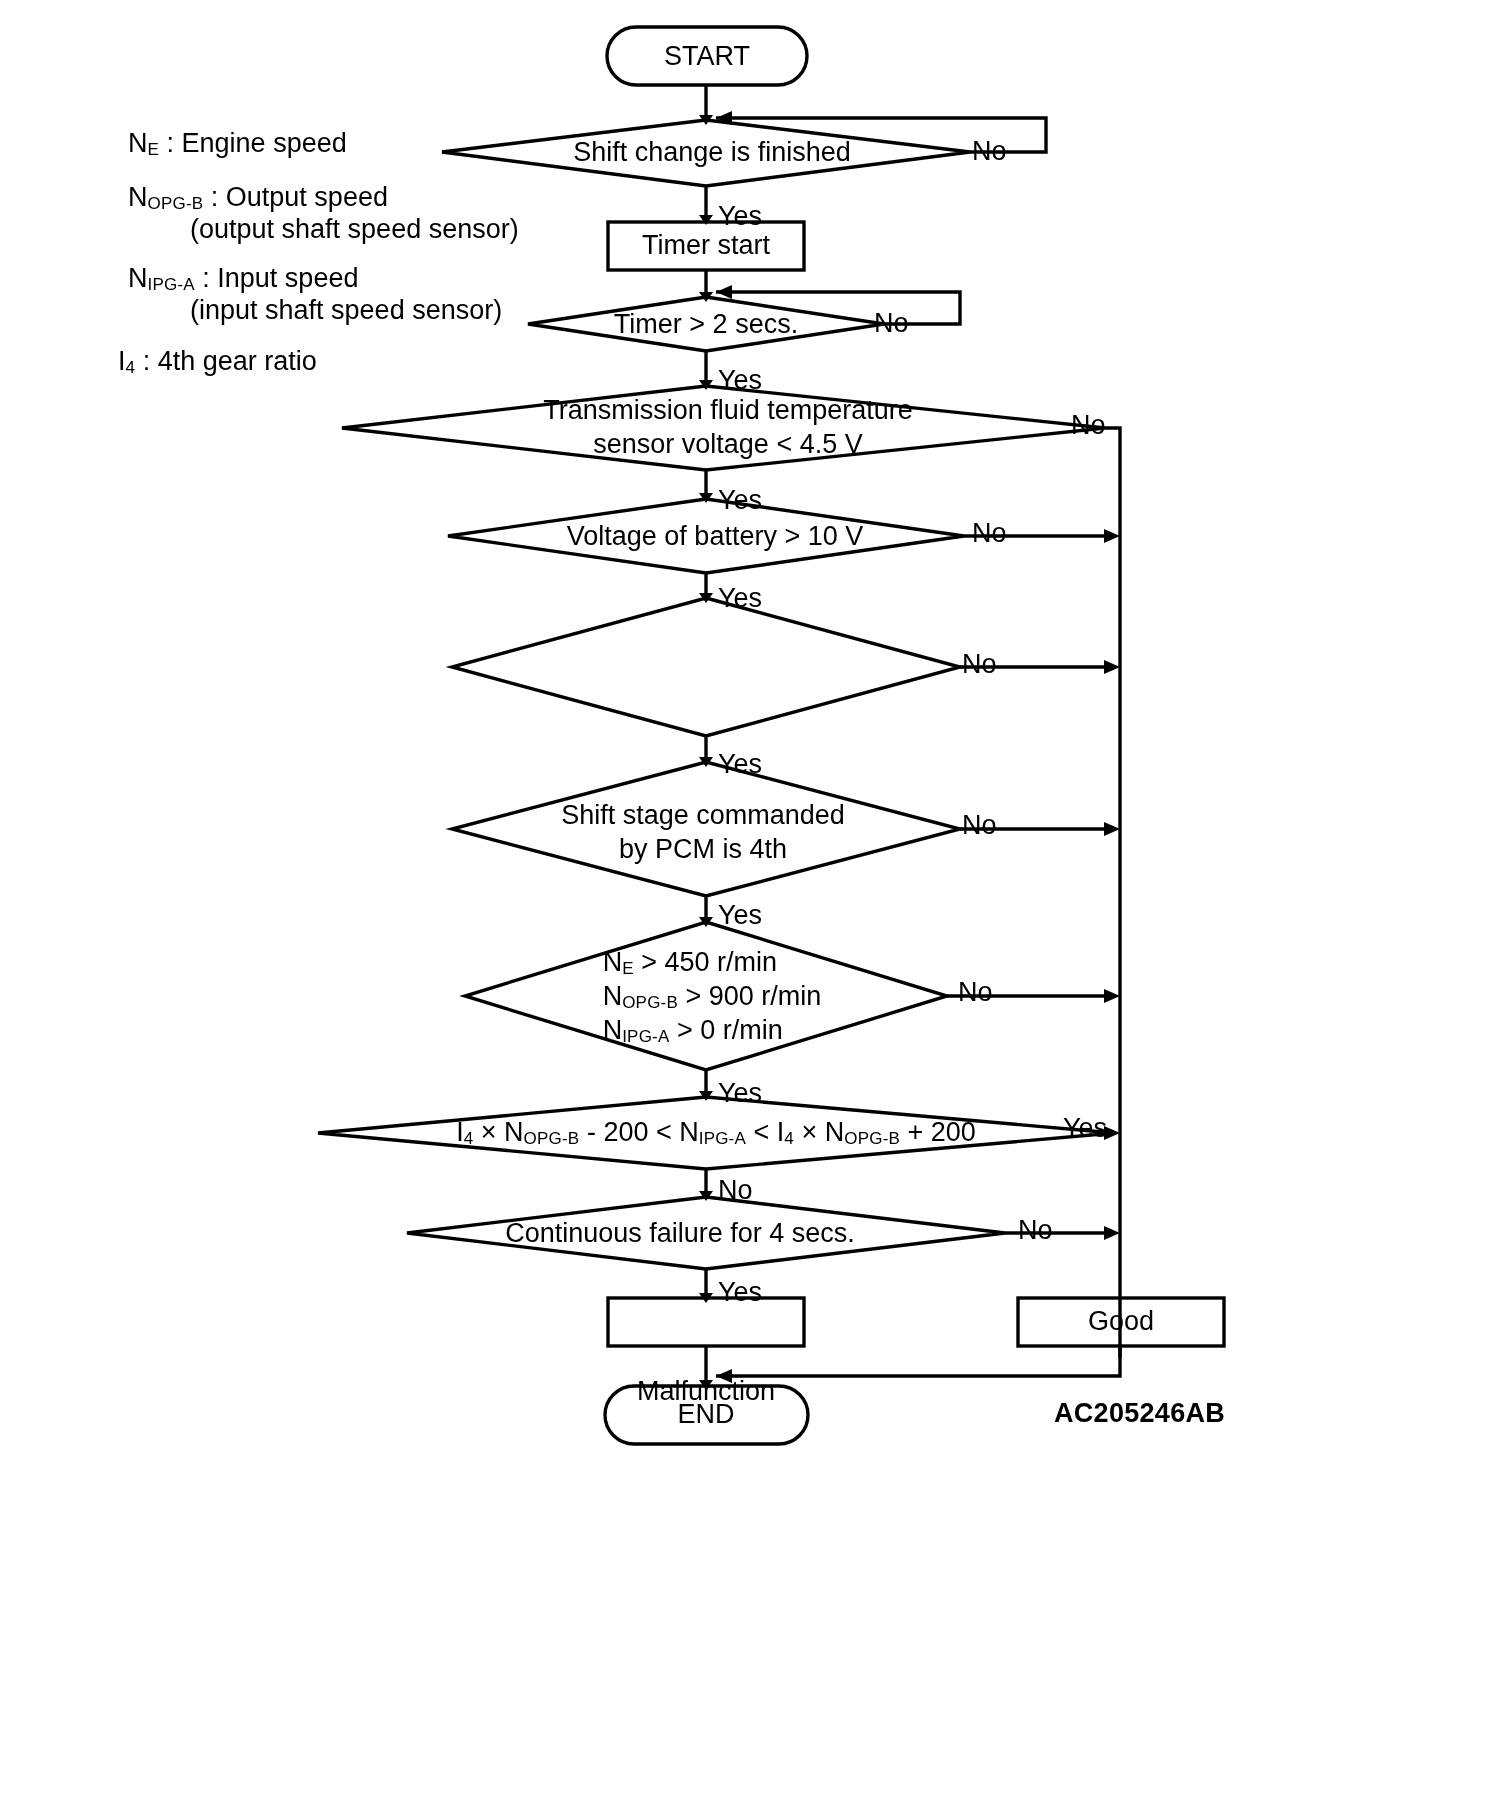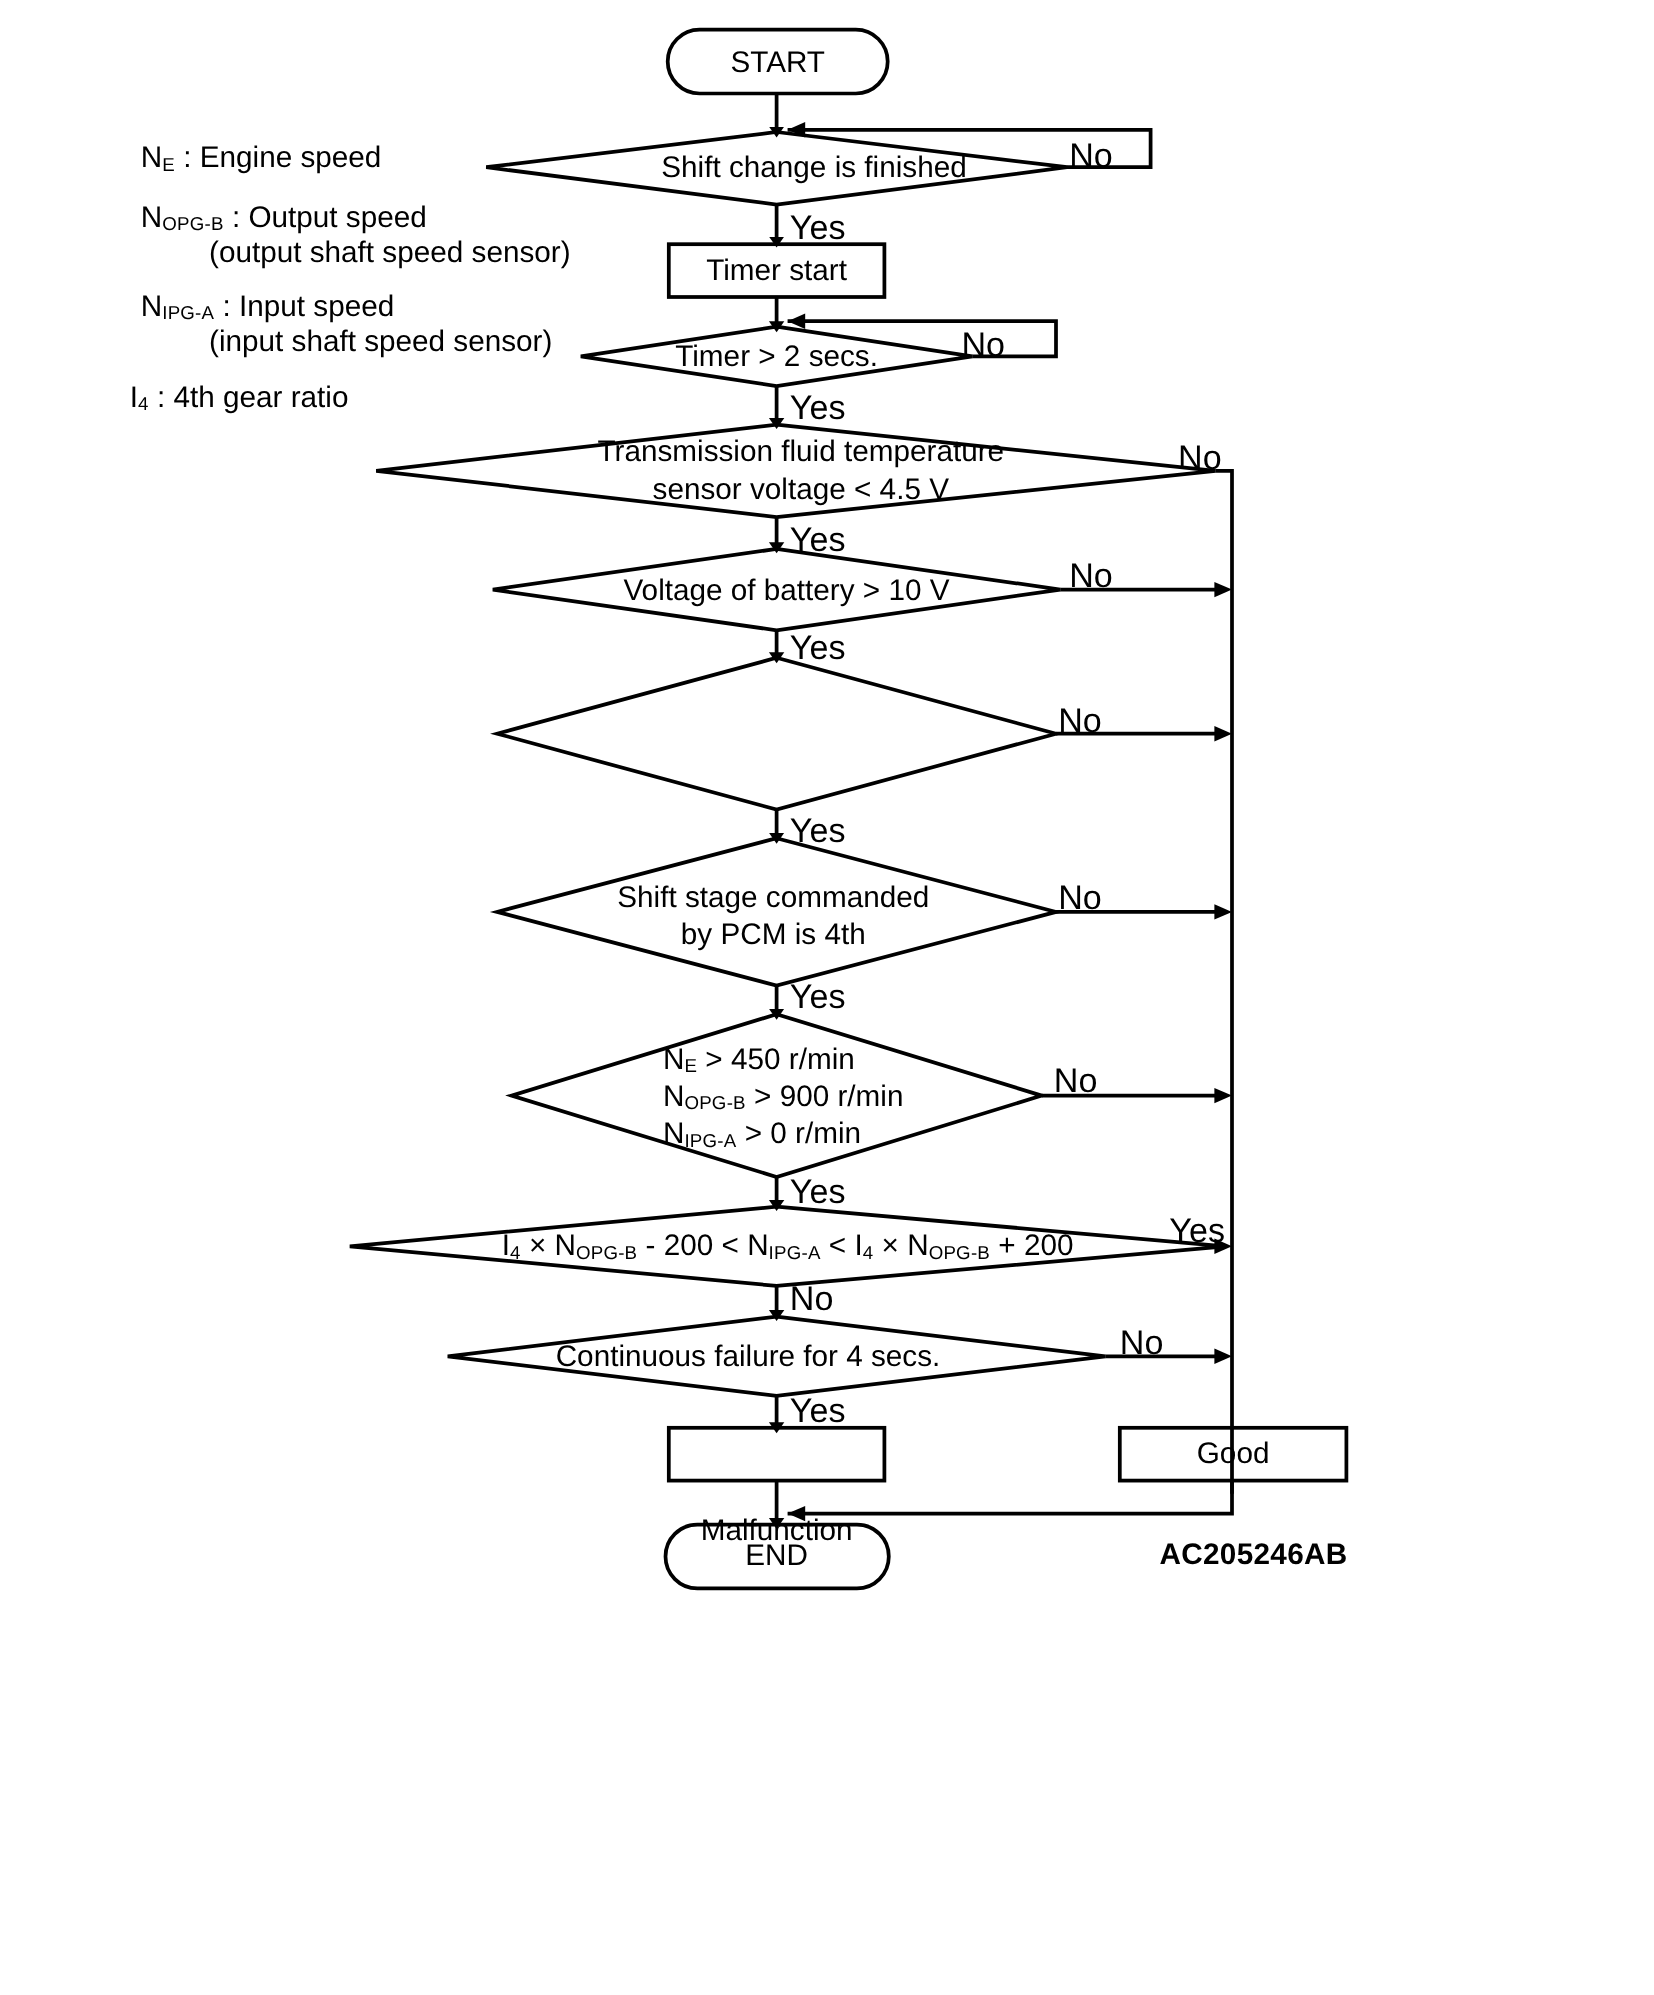--- a/index.html
+++ b/index.html
@@ -13,21 +13,21 @@
   svg.layer{position:absolute;left:0;top:0;width:1504px;height:1814px;}
 
   .legend{position:absolute;font-size:27px;line-height:1.2;white-space:nowrap;}
   .legend sub{font-size:17px;letter-spacing:.2px;vertical-align:baseline;position:relative;top:3px;}
   .legend .ind{display:block;padding-left:62px;}
 
   .nodetext{position:absolute;transform:translate(-50%,-50%);text-align:center;
             font-size:27px;line-height:1.25;white-space:nowrap;}
   .nodetext sub{font-size:17px;vertical-align:baseline;position:relative;top:3px;letter-spacing:.2px;}
 
-  .yn{position:absolute;font-size:31px;white-space:nowrap;}
+  .yn{position:absolute;font-size:27px;white-space:nowrap;margin-top:12px;}
 
   .code{position:absolute;font-size:27px;font-weight:bold;letter-spacing:.3px;white-space:nowrap;}
 </style>
 </head>
 <body>
 
 <div id="stage">
 
   <svg class="layer" viewBox="0 0 1504 1814">
     <defs>
@@ -126,21 +126,21 @@
   <div class="legend" style="left:128px;top:181px;">
     <span>N</span><sub>OPG-B</sub><span> : </span><span>Output speed</span>
     <span class="ind">(output shaft speed sensor)</span>
   </div>
 
   <div class="legend" style="left:118px;top:345px;">
     <span>I</span><sub>4</sub><span> : </span><span>4th gear ratio</span>
   </div>
 
   <div class="nodetext" style="left:707px;top:57px;">START</div>
-  <div class="nodetext" style="left:740px;top:153px;text-align:right;">Shift change is finished</div>
+  <div class="nodetext" style="left:712px;top:153px;text-align:right;">Shift change is finished</div>
   <div class="nodetext" style="left:706px;top:246px;">Timer start</div>
   <div class="nodetext" style="left:706px;top:325px;">Timer &gt; 2 secs.</div>
 
   <div class="nodetext" style="left:728px;top:428px;">
     <span>Transmission fluid temperature</span><br>
     <span>sensor voltage &lt; 4.5 V</span>
   </div>
 
   <div class="nodetext" style="left:715px;top:537px;">Voltage of battery &gt; 10 V</div>
 

